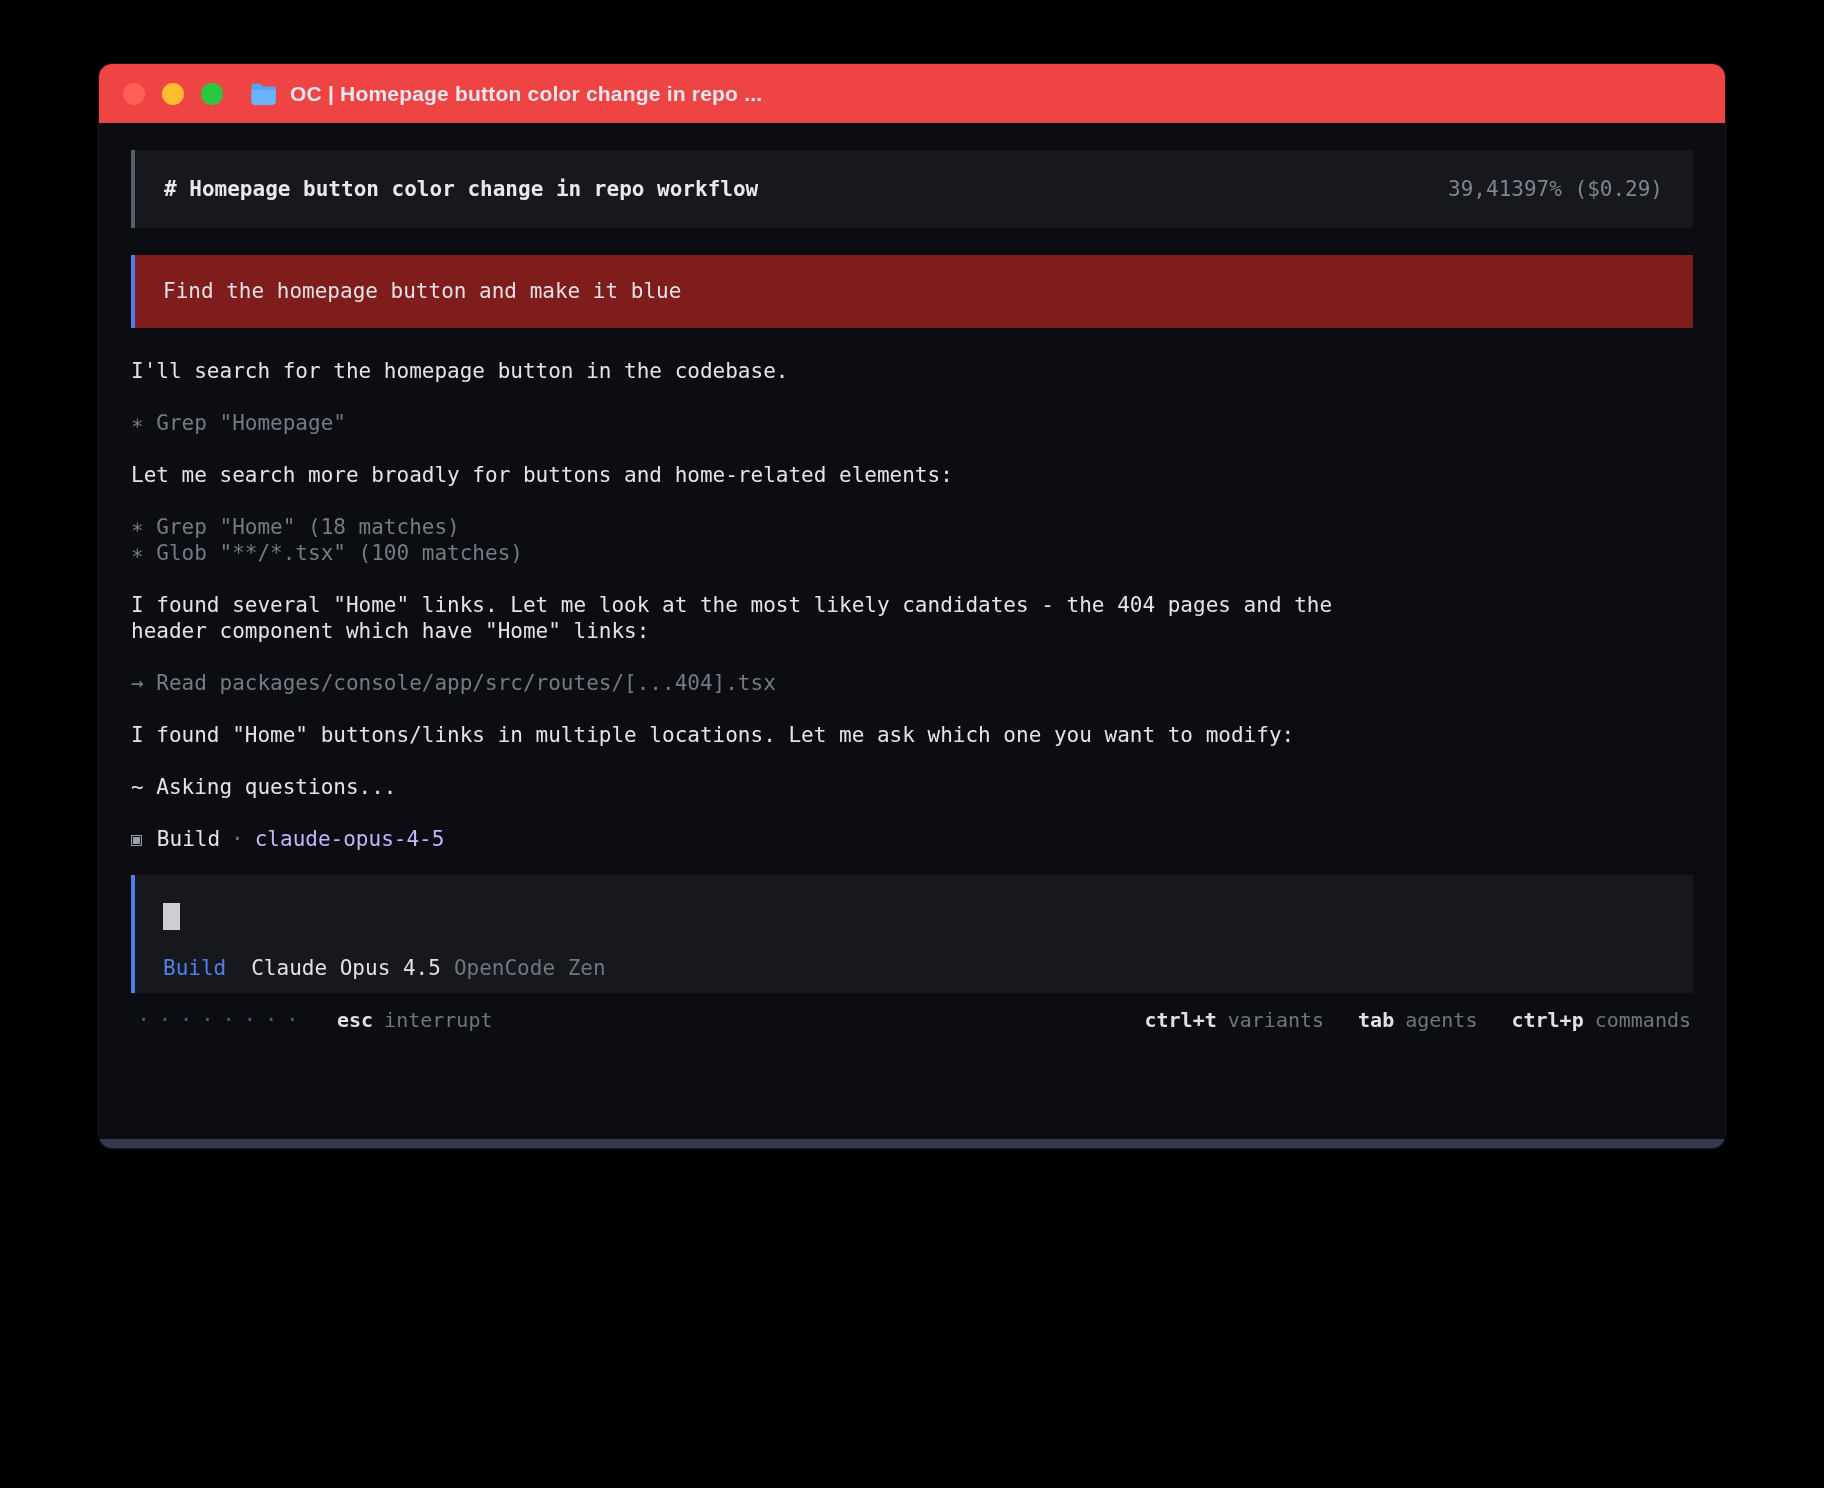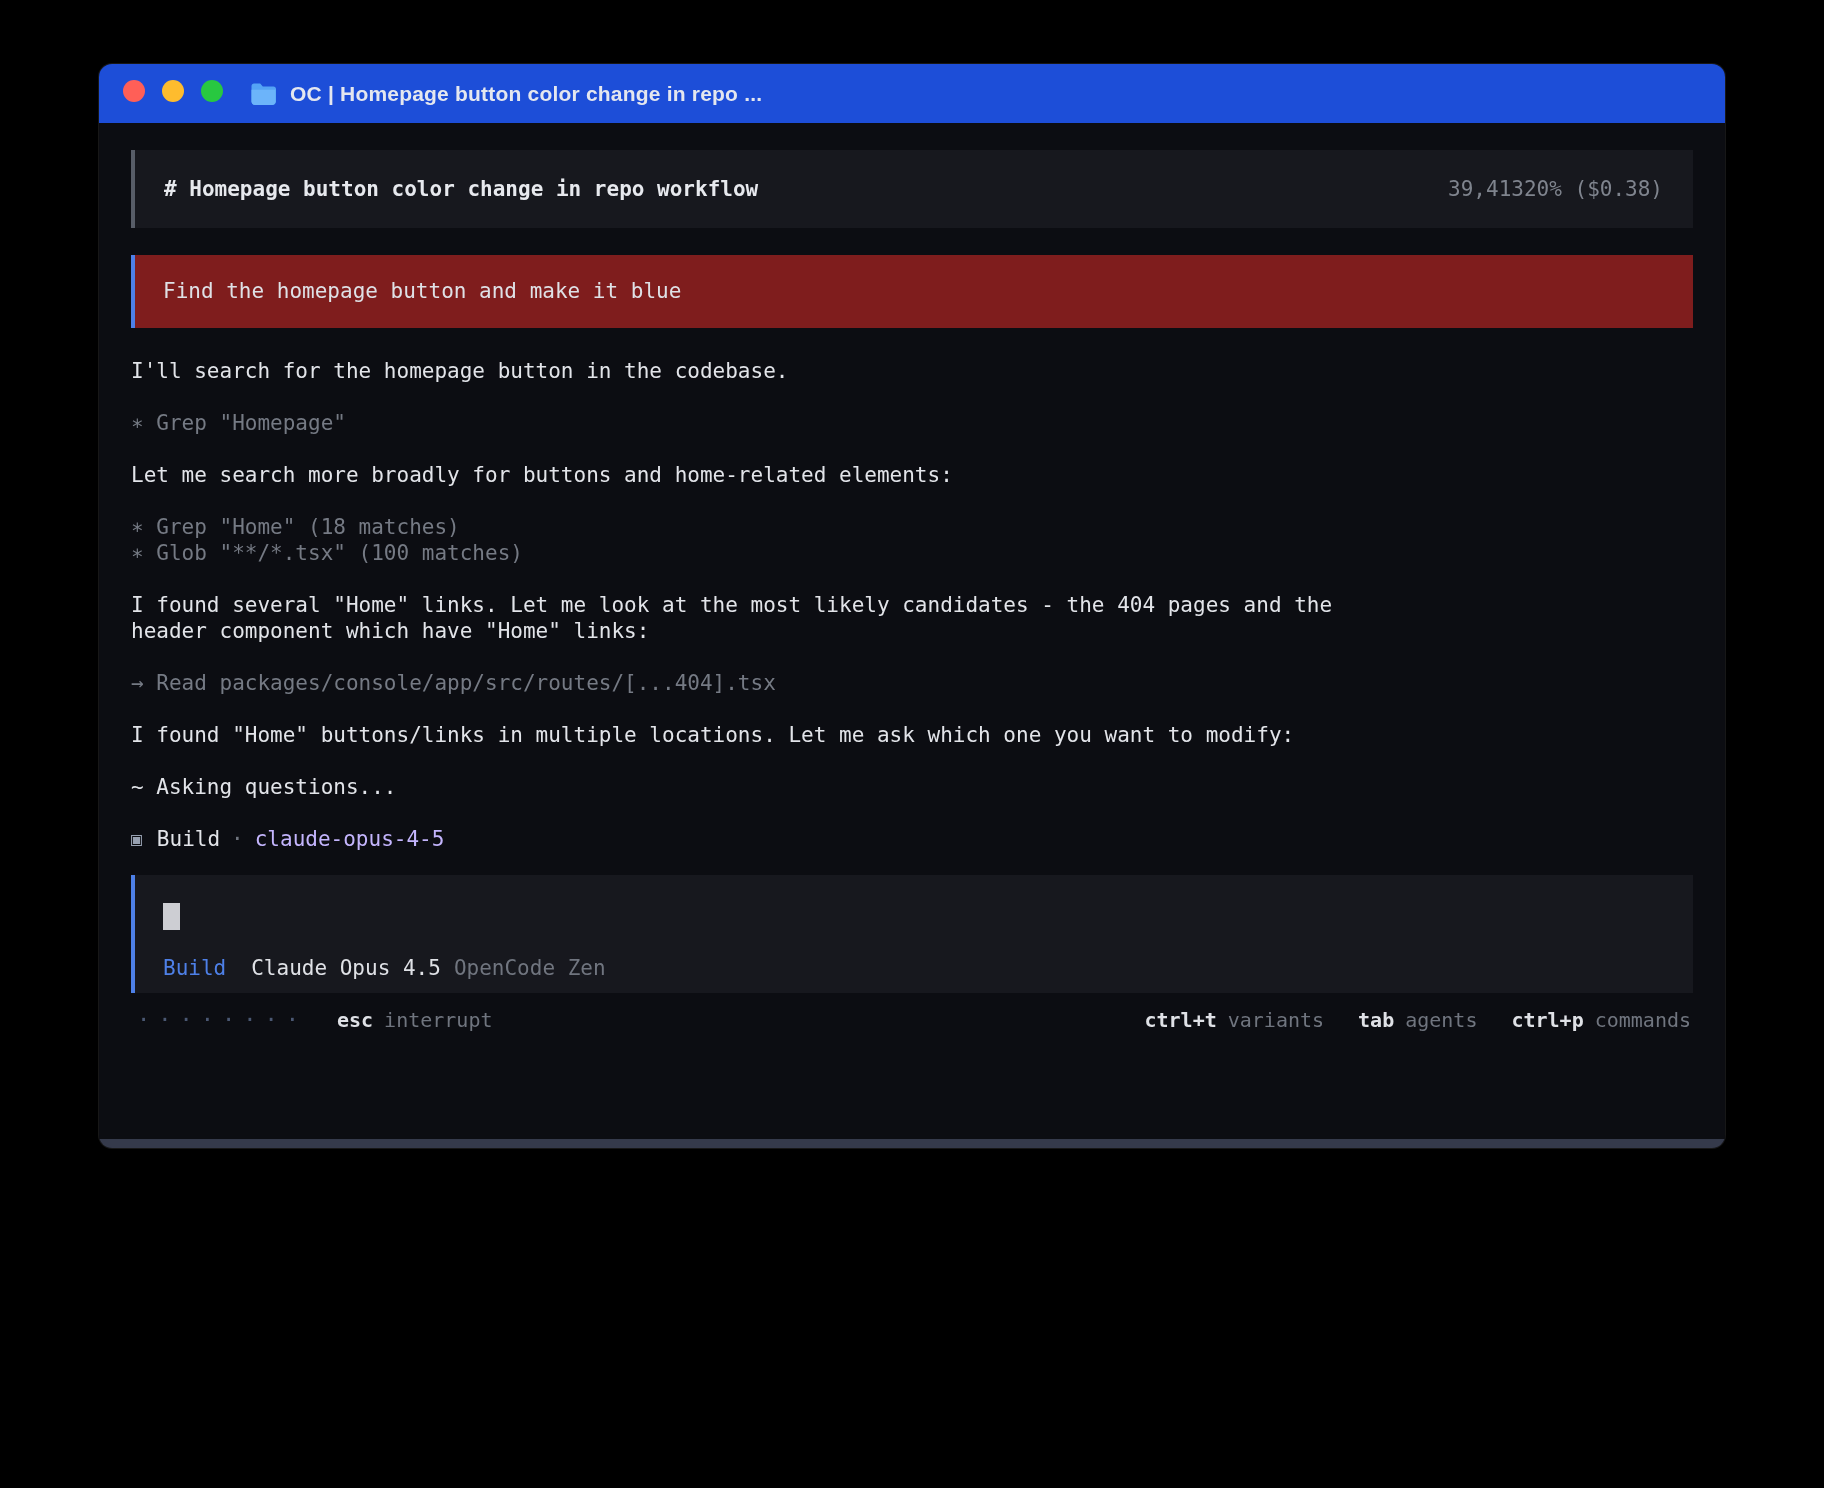--- a/index.html
+++ b/index.html
@@ -8,22 +8,22 @@
 
   .window {
     position:absolute; left:99px; top:64px; width:1626px; height:1084px;
     border-radius:13px; background:#0c0d12; overflow:hidden;
     box-shadow:0 0 0 1px rgba(255,255,255,0.09), 0 30px 80px rgba(0,0,0,0.85);
     display:flex; flex-direction:column;
   }
 
   
   .titlebar {
-    flex:none; height:59px; background:#1d4ed8;
-    display:flex; padding:16px 24px;
+    flex:none; height:59px; background:#ef4444;
+    display:flex; align-items:center; padding:16px 24px;
   }
   .traffic { display:flex; gap:17px; }
   .light { width:22px; height:22px; border-radius:50%; }
   .light.red    { background:#ff5f57; }
   .light.yellow { background:#febc2e; }
   .light.green  { background:#28c840; }
   .titlewrap { display:flex; align-items:center; margin-left:27px; gap:13px; }
   .win-title {
     font-family:"Liberation Sans","DejaVu Sans",sans-serif;
     font-size:21px; font-weight:700; color:#e4e7ef; letter-spacing:.2px;
@@ -105,21 +105,21 @@
       <span class="win-title">OC | Homepage button color change in repo ...</span>
     </div>
   </div>
 
   <div class="terminal">
 
     <div class="session-header">
       <span class="session-title"># Homepage button color change in repo workflow</span>
       <span class="session-stats">
         <span>39,413</span>
-        <span>20% ($0.38)</span>
+        <span>97% ($0.29)</span>
       </span>
     </div>
 
     <div class="user-msg">
       <span>Find the homepage button and make it blue</span>
     </div>
 
     <div class="transcript" id="transcript">
         <div class="line text">I'll search for the homepage button in the codebase.</div>
         <div class="line blank"></div>

